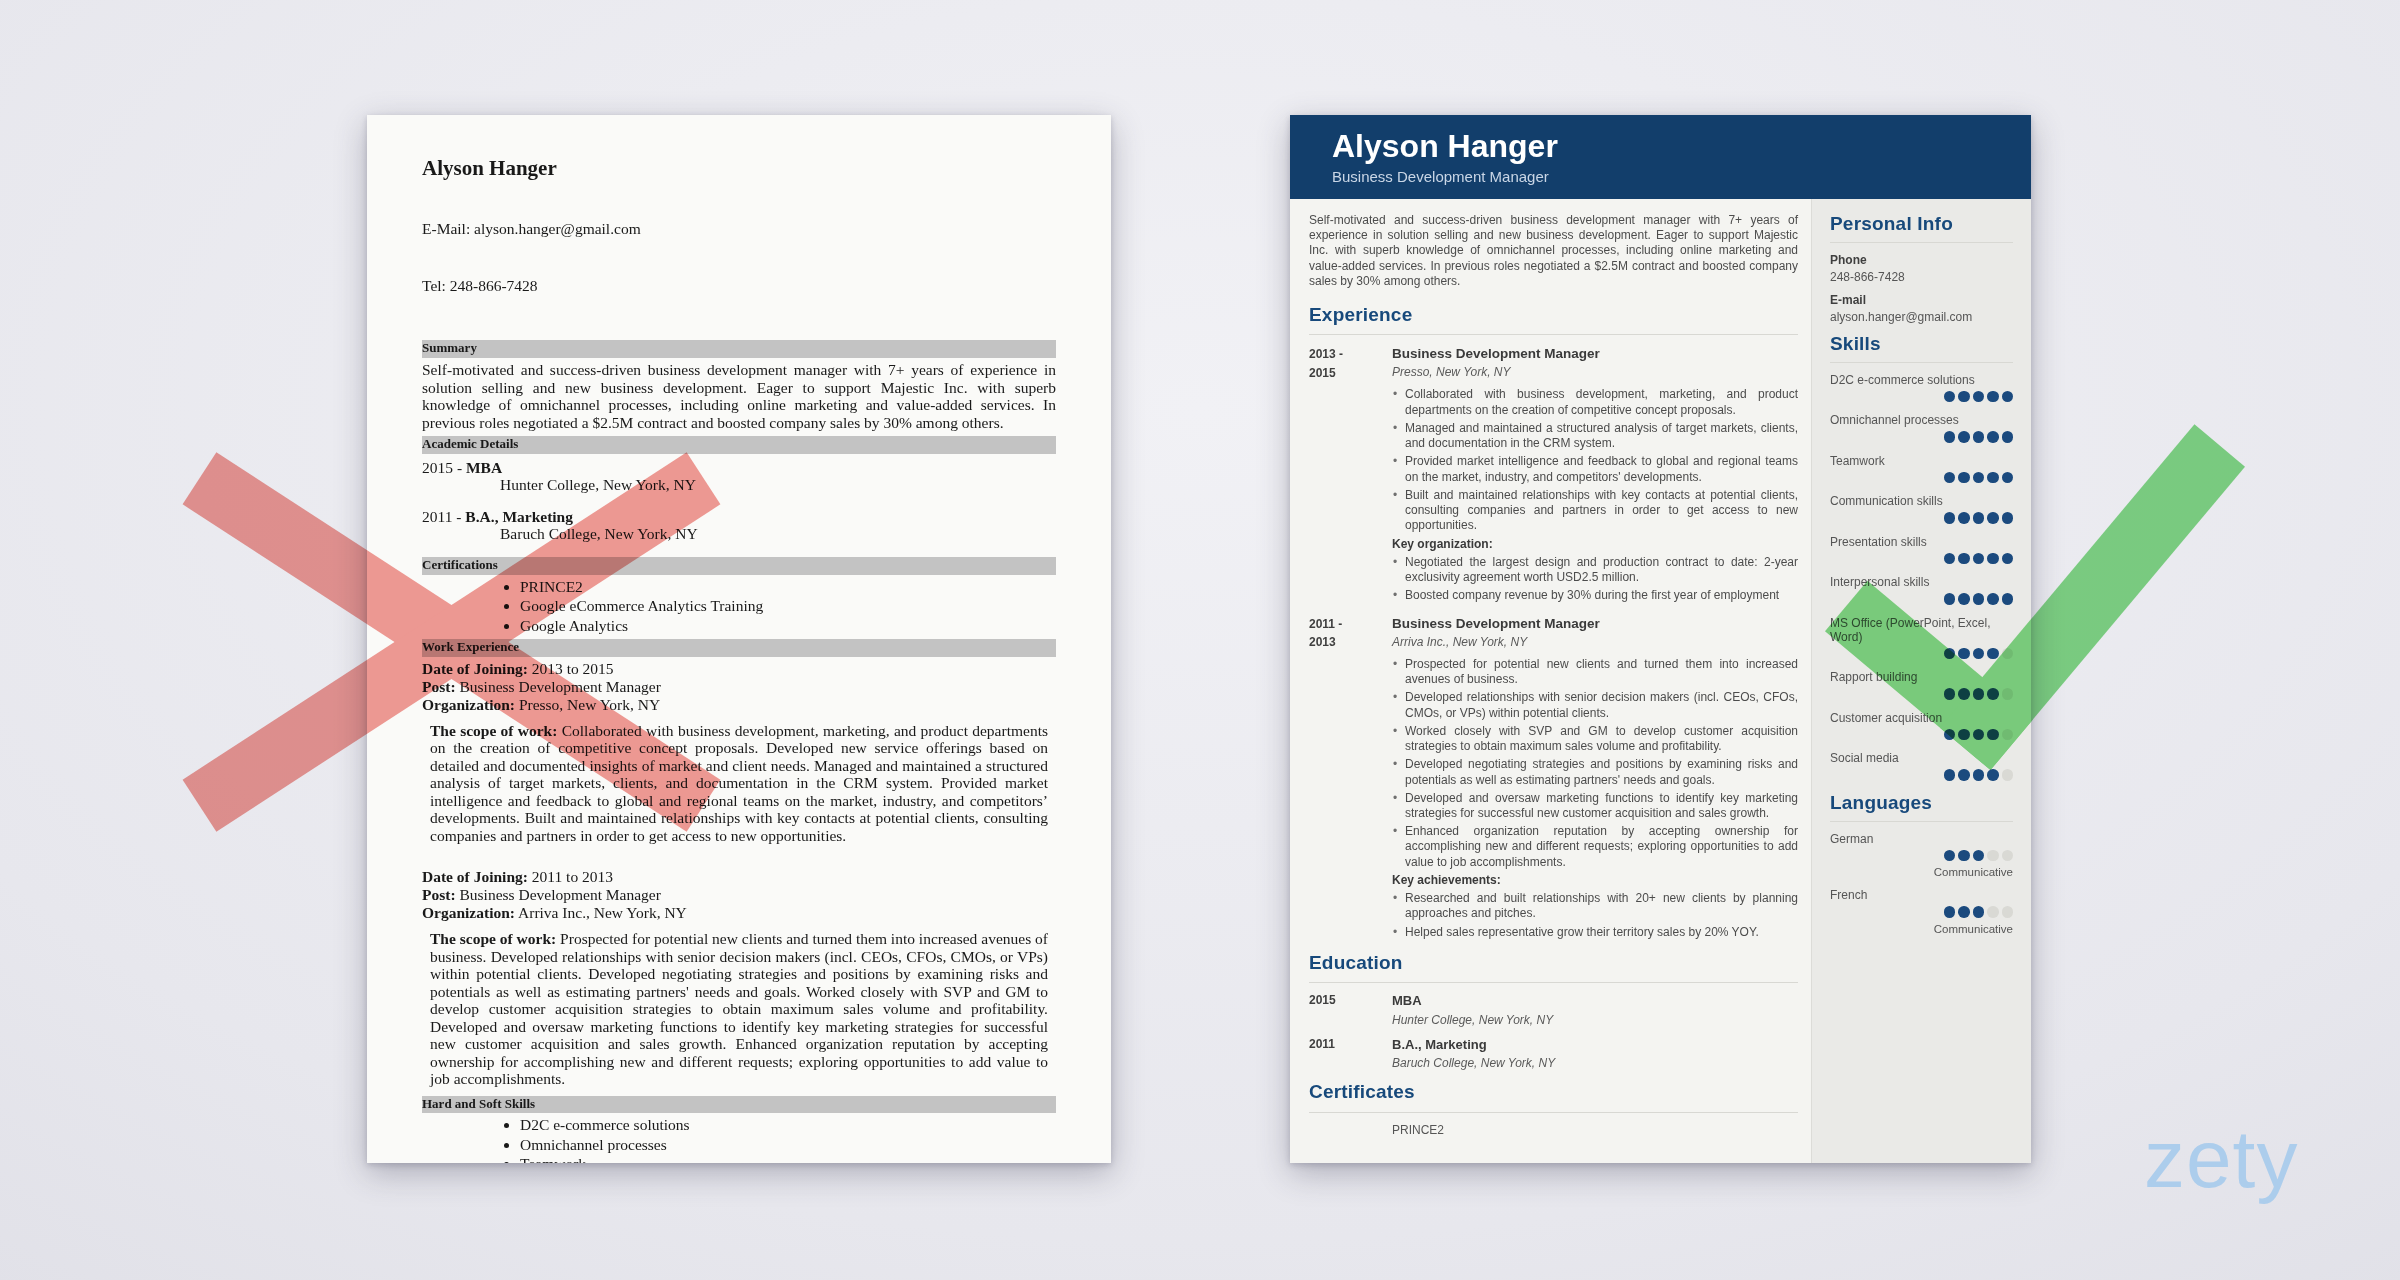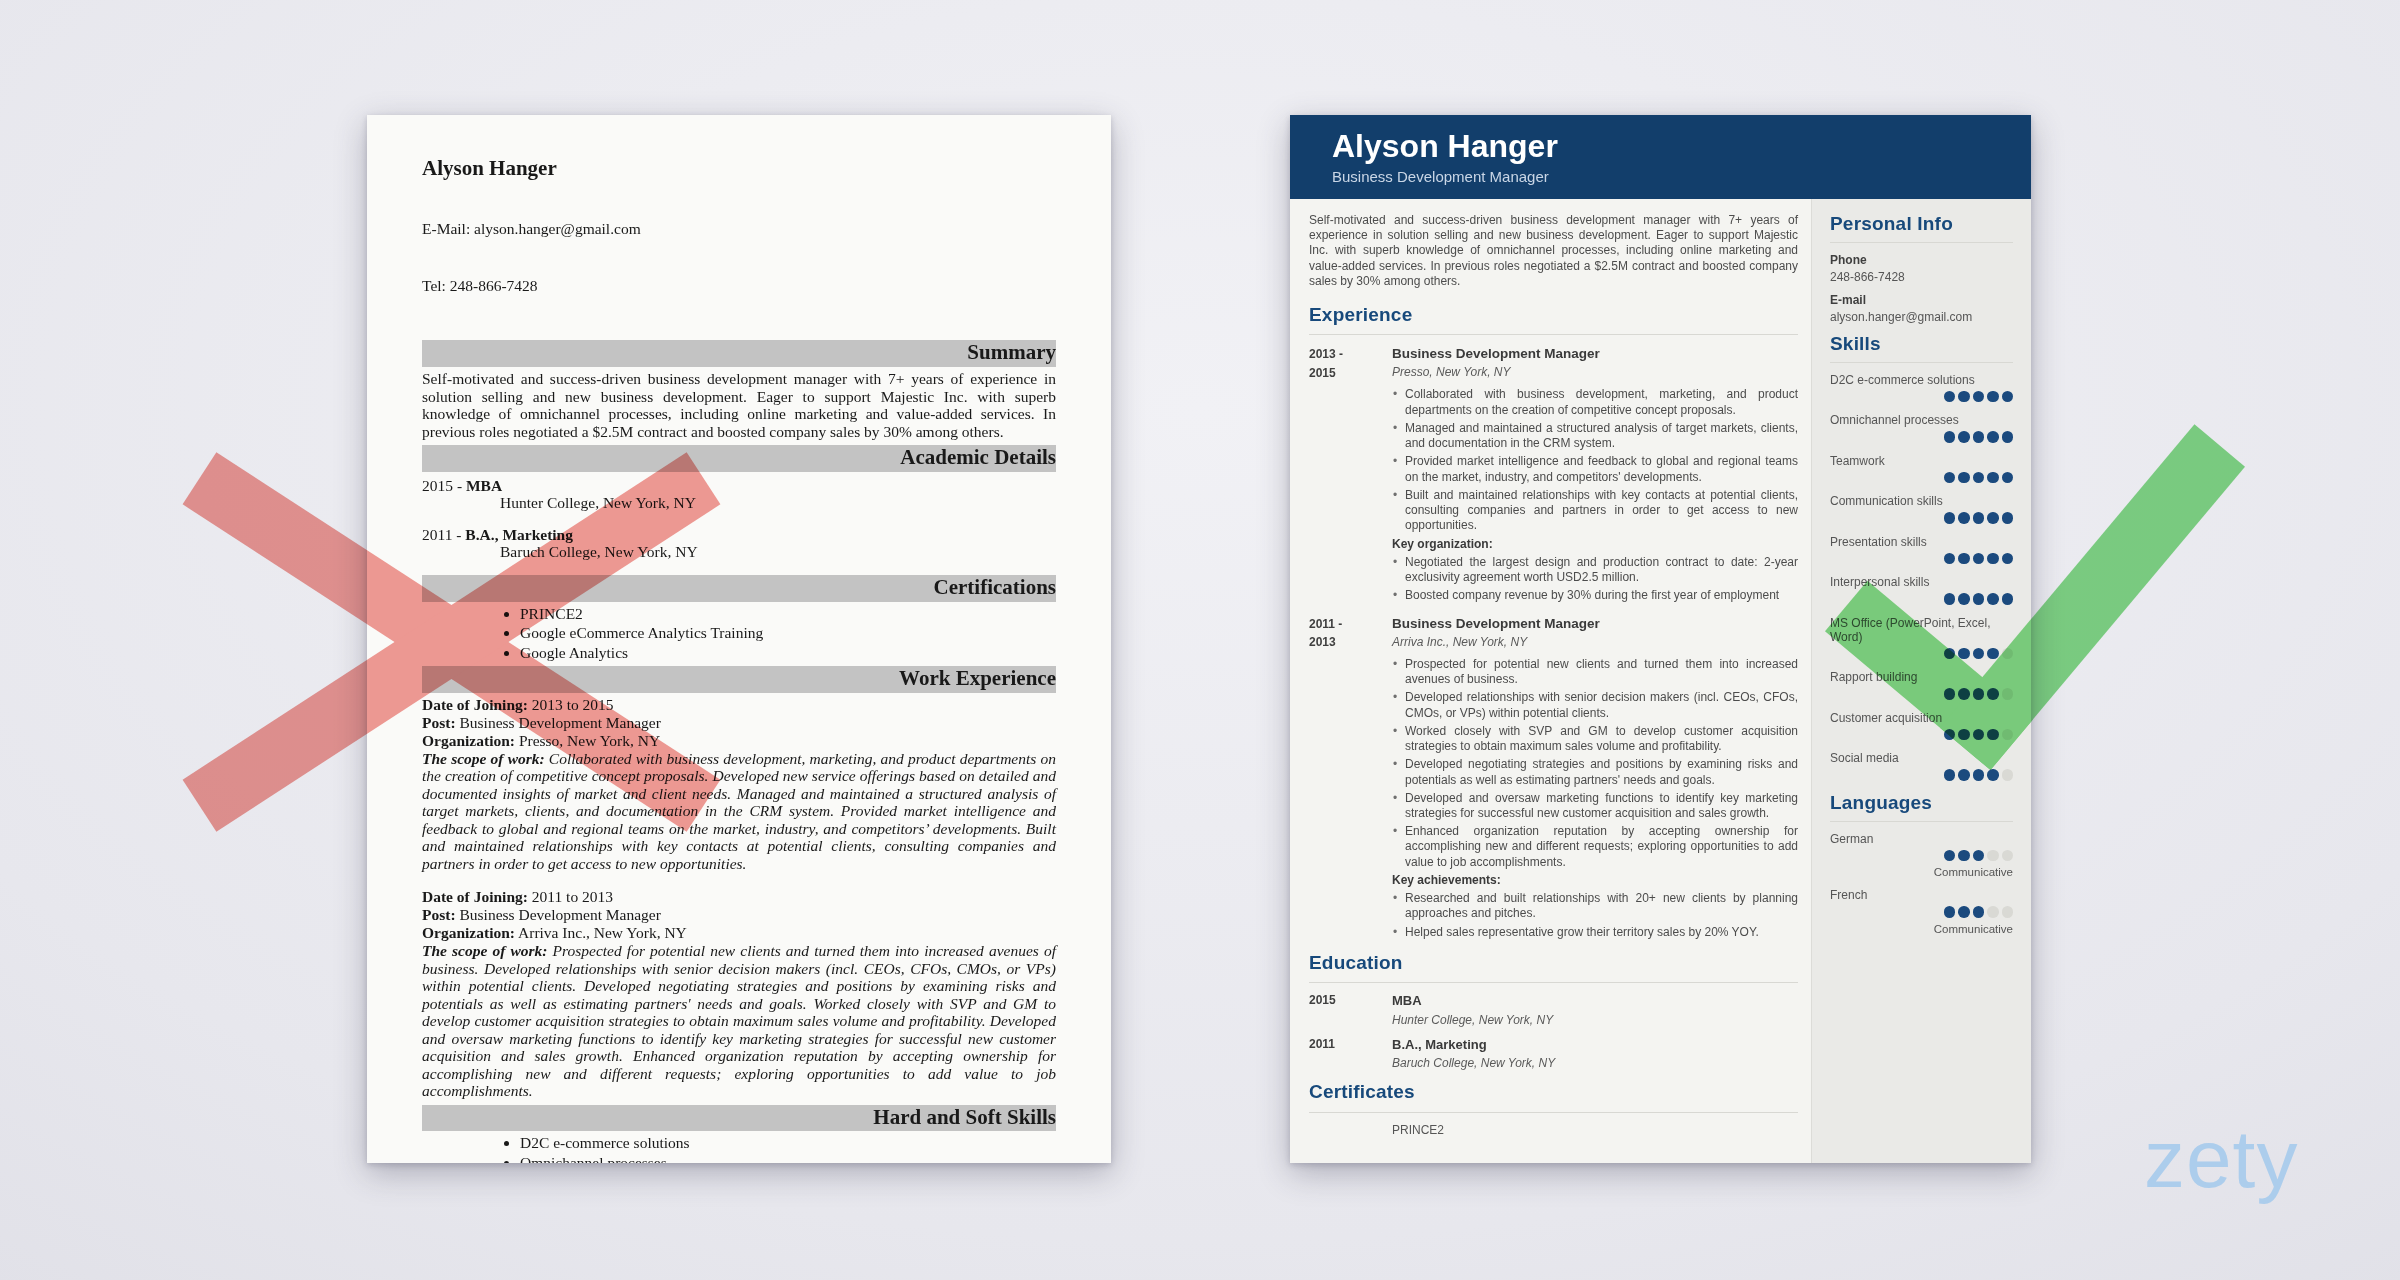--- a/index.html
+++ b/index.html
@@ -10,29 +10,29 @@
   }
   .page{position:absolute;top:115px;height:1048px;box-sizing:border-box;overflow:hidden;
         box-shadow:0 10px 30px rgba(55,55,80,.32), 0 2px 6px rgba(55,55,80,.22);}
 
   
   .wrong{left:367px;width:744px;background:#fafaf8;padding:42px 55px;
          font-family:"Liberation Serif",serif;color:#191919;font-size:15.5px;line-height:1.13;}
   .w-name{font-size:21px;font-weight:bold;margin-bottom:4px;}
   .w-contact{font-size:15.5px;line-height:1.25;margin-top:38px;}
   .w-gap{height:40px;}
-  .band{background:#c3c3c3;text-align:right;font-weight:bold;font-size:21px;
+  .band{background:#c3c3c3;text-align:left;font-weight:bold;font-size:13px;
         padding:1px 0 2px;margin:5px 0 3px;}
   .w-par{margin:0;text-align:justify;}
   .acad-entry{margin:5px 0 14px;}
   .acad-school{margin-left:78px;}
   ul.w-list{margin:3px 0;padding-left:98px;}
   ul.w-list li{margin:2px 0;}
   .wline{margin:0;line-height:1.16;}
-  .scope{margin:0;text-align:justify;font-style:italic;}
+  .scope{margin:8px;text-align:justify;}
   .jobgap{height:16px;}
 
   
   .good{left:1290px;width:741px;background:#f4f4f1;padding:0;display:flex;flex-direction:column;}
   .r-header{background:#123e6b;padding:13px 20px 14px 42px;flex:0 0 auto;}
   .r-name{color:#ffffff;font-size:32px;font-weight:bold;line-height:1.15;}
   .r-title{color:#c9d6e6;font-size:15px;margin-top:3px;}
   .r-body{flex:1;display:flex;min-height:0;}
   .r-main{width:521px;box-sizing:border-box;padding:14px 13px 0 19px;
           font-size:12px;color:#4c4c4c;line-height:1.27;}

